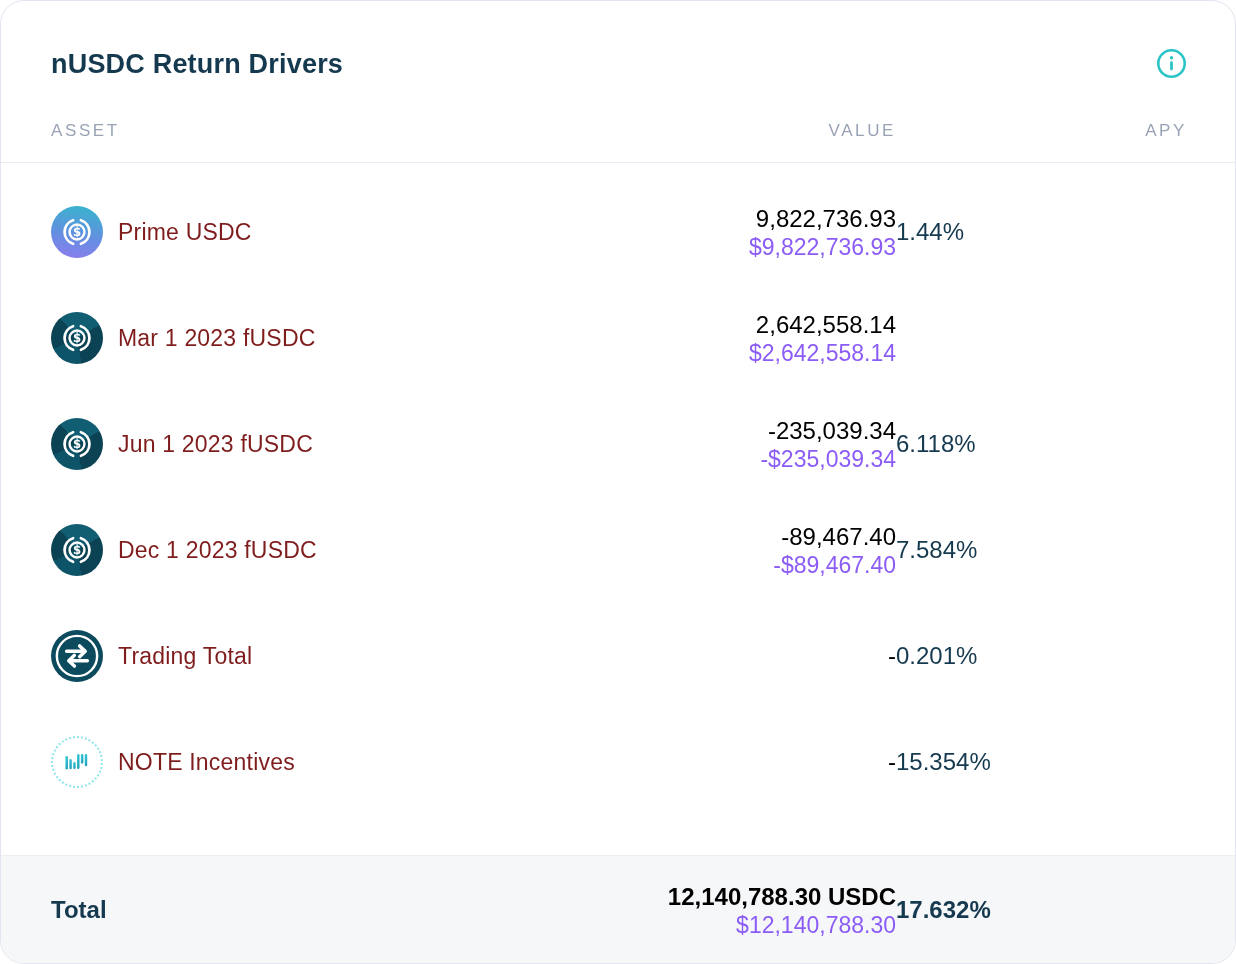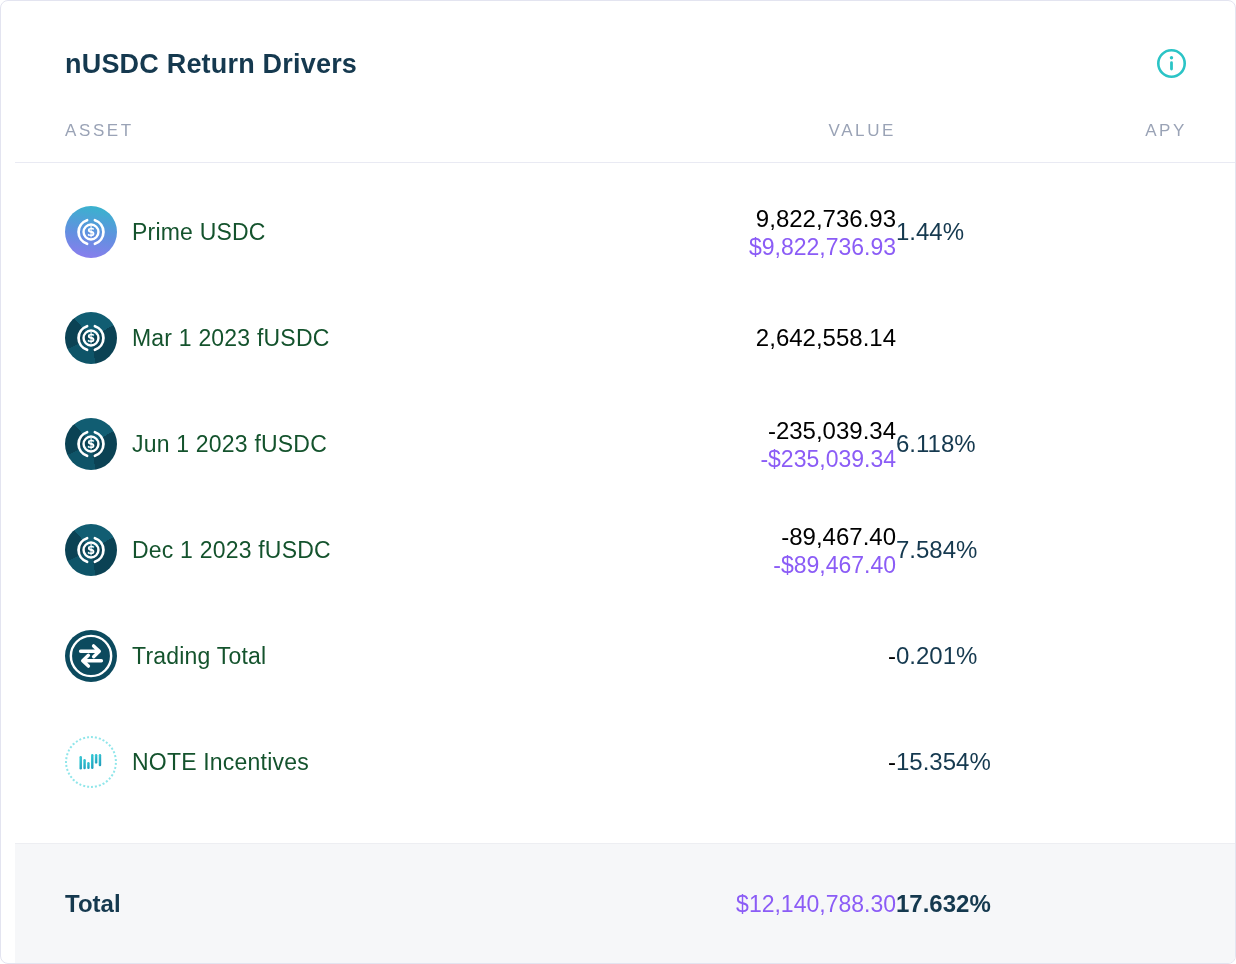--- a/index.html
+++ b/index.html
@@ -6,24 +6,23 @@
   html,body { background:#ffffff; }
   body {
     font-family: "Liberation Sans", "DejaVu Sans", sans-serif;
     color:#173A4F;
     width:1236px; height:964px;
   }
   .card {
     width:1236px; height:964px;
     background:#ffffff;
     border:1px solid #E3E4F0;
-    border-radius:8px;
+    border-radius:24px;
     display:flex; flex-direction:column;
     overflow:hidden;
-    padding-left:14px;
   }
   
   .card-header {
     padding:46px 48px 0 50px;
     display:flex; align-items:flex-start; justify-content:space-between;
   }
   .card-title {
     font-size:27px; font-weight:700; color:#15394F; line-height:34px;
     letter-spacing:0.2px;
   }
@@ -42,41 +41,41 @@
     padding-bottom:21px;
     font-size:17px; font-weight:400; letter-spacing:2.6px;
     color:#9AA3B6;
   }
   .col-right { text-align:right; }
   .divider { border-bottom:1px solid #E9EAF3; }
   
   .rows { flex:1; padding:16px 48px 0 50px; }
   .row { height:106px; }
   .asset-cell { display:flex; align-items:center; gap:15px; }
-  .asset-name { font-size:23px; color:#14532d; font-weight:400; letter-spacing:0.2px; }
+  .asset-name { font-size:23px; color:#7f1d1d; font-weight:400; letter-spacing:0.2px; }
   .icon {
     width:52px; height:52px; border-radius:50%;
     display:inline-flex; align-items:center; justify-content:center;
     flex:0 0 52px;
   }
   .icon svg { display:block; }
   .icon.prime-usdc { background:linear-gradient(190deg,#34B7CB 0%,#6290E0 55%,#8F7BEF 100%); }
   .icon.fusdc {
     background:conic-gradient(from -40deg,#115D72 0deg 100deg,#0B4254 100deg 210deg,#0E5468 210deg 285deg,#0B4254 285deg 360deg);
   }
   .icon.trading { background:#0C4A5E; }
   .icon.note { background:#ffffff; border:2px dotted #8FE6EA; }
   .value-cell { text-align:right; }
   .value-main { font-size:24px; color:#000000; line-height:30px; }
   .value-sub { font-size:23px; color:#8b5cf6; line-height:26px; }
   .value-sub:empty { display:none; }
   .apy-cell { font-size:24px; color:#15394F; }
   
   .total-row {
-    height:120px; background:#F6F7F9;
+    height:108px; background:#F6F7F9;
     padding:0 48px 0 50px;
     border-top:1px solid #EDEEF2;
   }
   .total-label { font-size:24px; font-weight:700; color:#15394F; }
   .total-row .value-main, .total-row .apy-cell { font-weight:700; }
 </style>
 </head>
 <body>
 
 <div class="card">
@@ -131,20 +130,21 @@
           <path d="M19.7 4.9 A11.7 11.7 0 0 1 19.7 27.1" fill="none" stroke="#fff" stroke-width="2.6" stroke-linecap="round"></path>
           <circle cx="16" cy="16" r="7" fill="none" stroke="#fff" stroke-width="2.3"></circle>
           <text x="16" y="20" text-anchor="middle" font-size="11" font-weight="bold" fill="#fff" font-family="DejaVu Sans, sans-serif">$</text>
         </svg>
       </span>
 
       <span class="asset-name">Mar 1 2023 fUSDC</span>
     </div>
     <div class="value-cell">
       <div class="value-main">2,642,558.14</div>
+      <div class="value-sub">$2,642,558.14</div>
     </div>
   </div>
 
   <div class="row grid-cols">
     <div class="asset-cell">
 
       <span class="icon fusdc">
         <svg width="34" height="34" viewBox="0 0 32 32">
           <path d="M12.3 4.9 A11.7 11.7 0 0 0 12.3 27.1" fill="none" stroke="#fff" stroke-width="2.6" stroke-linecap="round"></path>
           <path d="M19.7 4.9 A11.7 11.7 0 0 1 19.7 27.1" fill="none" stroke="#fff" stroke-width="2.6" stroke-linecap="round"></path>
@@ -230,18 +230,19 @@
       <div class="value-main">-</div>
 
     </div>
     <div class="apy-cell">15.354%</div>
   </div>
 </div>
 
   <div class="total-row grid-cols">
     <div class="total-label">Total</div>
     <div class="value-cell">
+      <div class="value-main">12,140,788.30 USDC</div>
       <div class="value-sub">$12,140,788.30</div>
     </div>
     <div class="apy-cell">17.632%</div>
   </div>
 
 </div>
 
 </body></html>

